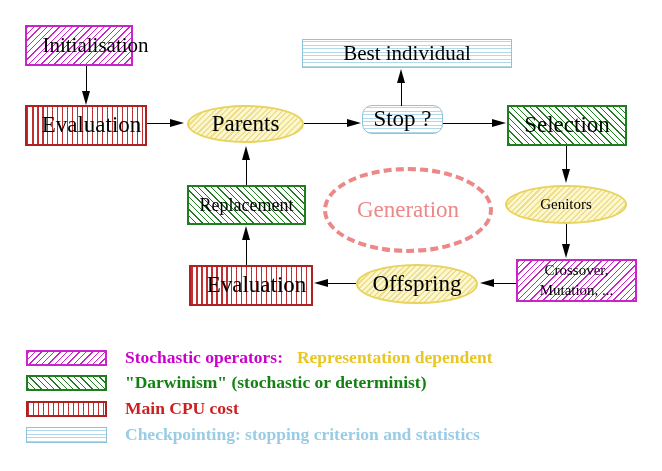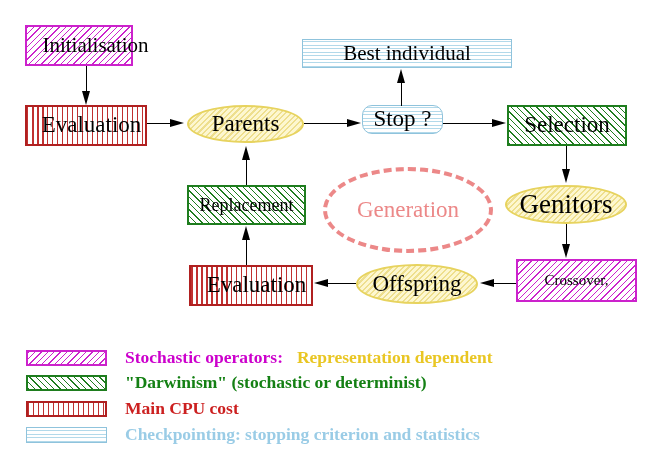--- a/index.html
+++ b/index.html
@@ -76,26 +76,27 @@
   </div>
 
   <div class="node stripes-cyan" style="left:362px;top:105px;width:81px;height:29px;font-size:23px;border-radius:10px;">
     <span>Stop ?</span>
   </div>
 
   <div class="node hatch-green" style="left:507px;top:105px;width:120px;height:41px;font-size:23px;">
     <span>Selection</span>
   </div>
 
-  <div class="node hatch-yellow" style="left:505px;top:185px;width:122px;height:39px;font-size:27px;">
+  <div class="node hatch-yellow" style="left:505px;top:185px;width:122px;height:39px;font-size:15px;">
     <span>Genitors</span>
   </div>
 
   <div class="node hatch-magenta" style="left:516px;top:259px;width:121px;height:43px;font-size:15px;flex-direction:column;line-height:1.3;">
     <span>Crossover,</span>
+    <span>Mutation, ...</span>
   </div>
 
   <div class="node hatch-yellow" style="left:356px;top:264px;width:122px;height:40px;font-size:23px;">
     <span>Offspring</span>
   </div>
 
   <div class="node stripes-red" style="left:189px;top:265px;width:124px;height:41px;font-size:23px;">
     <span>Evaluation</span>
   </div>
 

